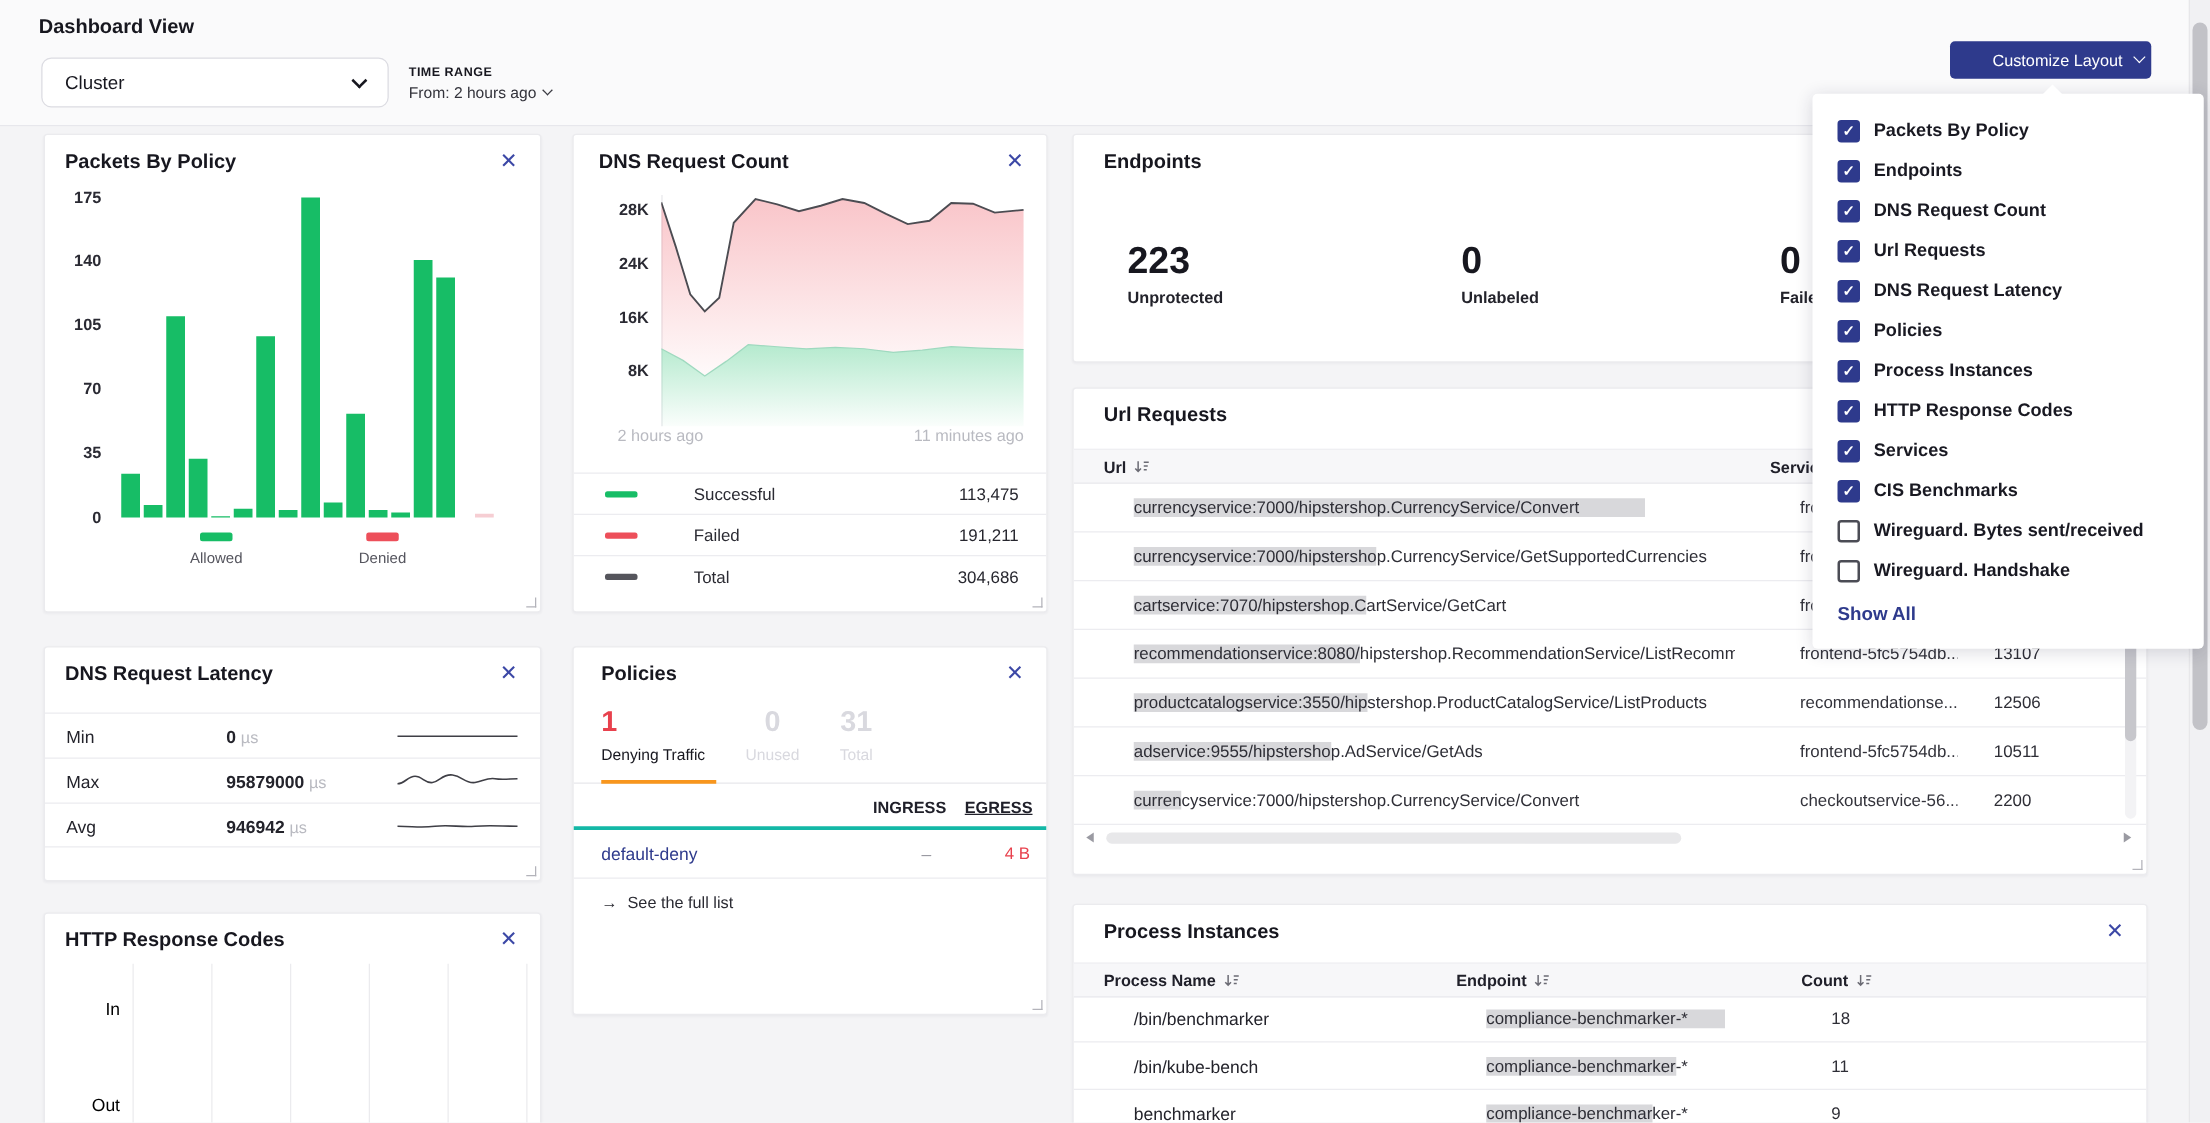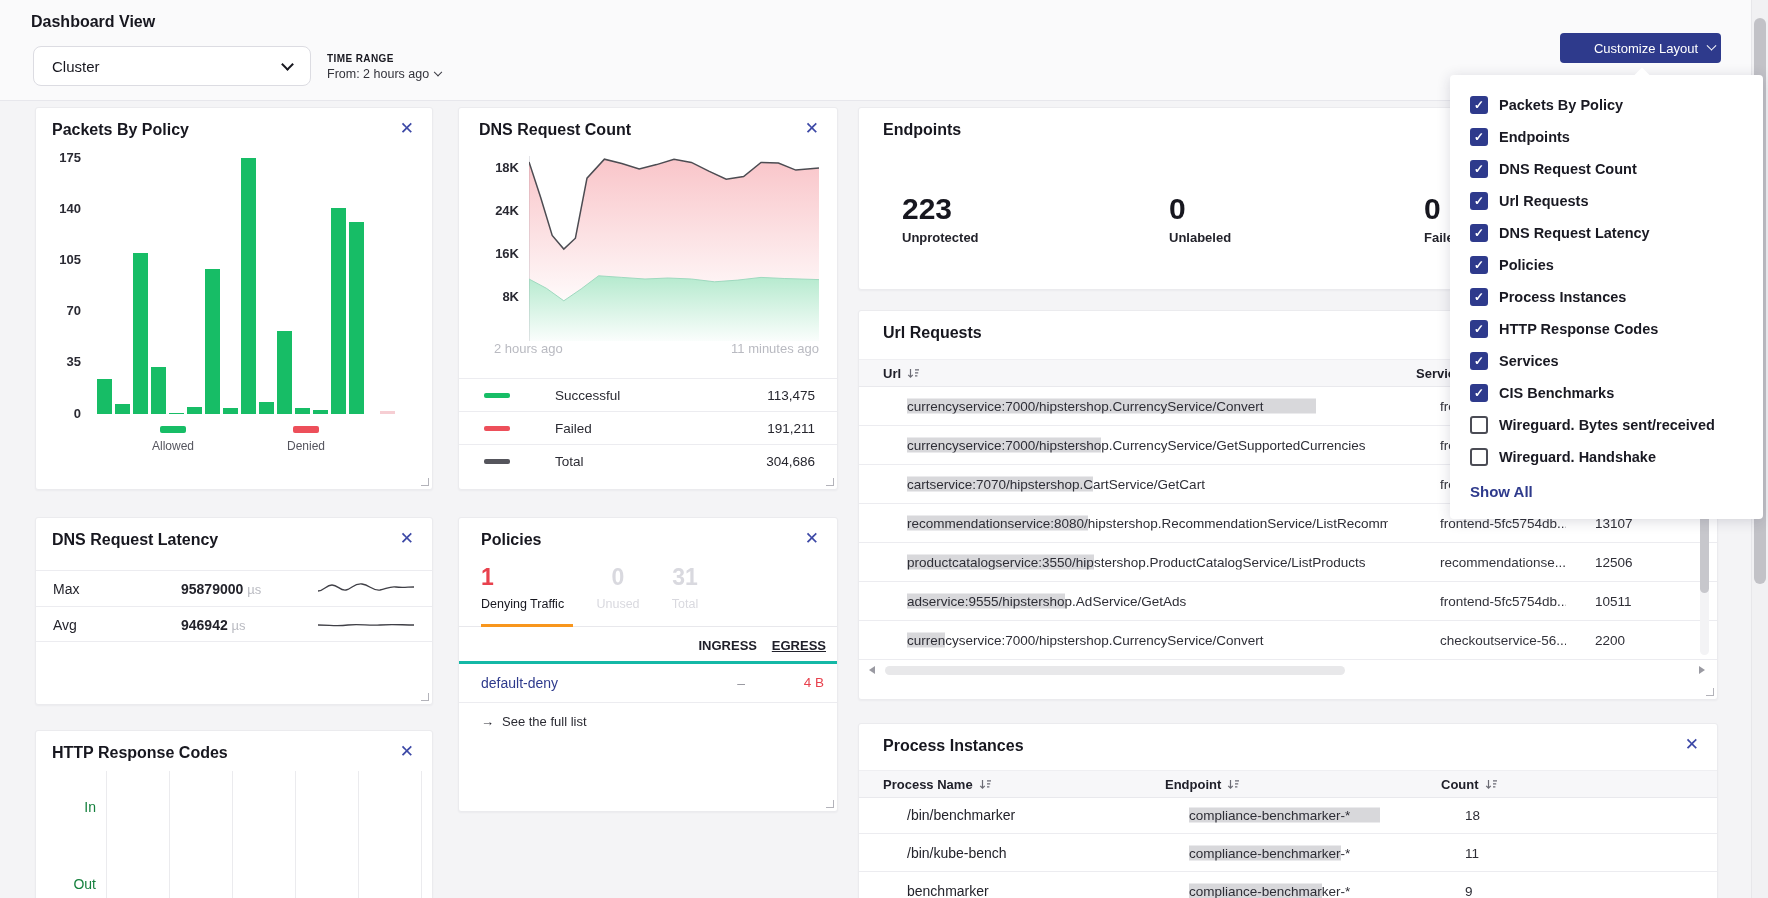--- a/index.html
+++ b/index.html
@@ -120,21 +120,21 @@
   .pol-th { position:absolute; font-size:13px; font-weight:700; color:#20202a; }
   .pol-row { position:absolute; left:0; top:147px; width:100%; height:38px; border-bottom:1px solid #ececf0; }
   .pol-name { position:absolute; left:22px; top:10px; font-size:14px; color:#2e3a8c; cursor:pointer; }
   .pol-ing { position:absolute; right:92px; top:10px; font-size:14px; color:#9a9aa2; }
   .pol-egr { position:absolute; right:13px; top:10px; font-size:13.5px; color:#e8414d; }
   .see-full { position:absolute; left:22px; top:196px; font-size:13px; color:#2b2b33; cursor:pointer;
     display:flex; align-items:center; gap:8px; }
 
   
   .http-grid { position:absolute; top:40px; bottom:0; width:1px; background:#ebebee; }
-  .http-label { position:absolute; font-size:14px; color:#15803d; text-align:right; width:40px; }
+  .http-label { position:absolute; font-size:14px; color:#000000; text-align:right; width:40px; }
 
   
   .proc-rows { position:absolute; left:0; top:72px; width:100%; }
   .proc-row { height:38px; }
   .c-process { left:24px; width:270px; color:#23232b; font-size:14px; }
   .c-endpoint { left:306px; width:270px; overflow:hidden; }
   .c-pcount { left:582px; }
 
   
   .page-scrollbar { position:absolute; right:0; top:0; width:17px; height:898px; background:#f1f1f3;
@@ -196,21 +196,21 @@
     <div class="pbp-legend-item" style="left:230px;top:318px;">
       <div class="pbp-swatch" style="background:#ed4f5a;"></div>
       <div class="pbp-leg-label">Denied</div>
     </div>
     <span class="resize-handle"></span>
   </div>
 
   <div class="card" style="left:458px;top:107px;width:380px;height:383px;">
     <div class="card-title" style="left:20px;top:13px;">DNS Request Count</div>
     <span class="close-x">✕</span>
-    <span class="dns-ytick" style="left:0;top:52px;">18K</span>
+    <span class="dns-ytick" style="left:0;top:52px;">28K</span>
     <span class="dns-ytick" style="left:0;top:95px;">24K</span>
     <span class="dns-ytick" style="left:0;top:138px;">16K</span>
     <span class="dns-ytick" style="left:0;top:181px;">8K</span>
     <div class="dns-plot">
       <svg width="290" height="186" viewBox="0 0 290 186">
         <defs>
           <linearGradient id="gpink" x1="0" y1="0" x2="0" y2="1">
             <stop offset="0" stop-color="#ee5561" stop-opacity="0.34"></stop>
             <stop offset="1" stop-color="#ee5561" stop-opacity="0.03"></stop>
           </linearGradient>
@@ -345,20 +345,27 @@
       <span class="harrow right"></span>
     </div>
     <span class="resize-handle"></span>
   </div>
 
   <div class="card" style="left:35px;top:517px;width:398px;height:188px;">
     <div class="card-title" style="left:16px;top:13px;">DNS Request Latency</div>
     <span class="close-x">✕</span>
     <div class="lat-rows">
       <div class="lat-row">
+        <span class="lat-label">Min</span>
+        <span class="lat-value"><span>0</span> <span class="lat-unit">µs</span></span>
+        <svg class="lat-spark" width="100" height="22" viewBox="0 0 100 22">
+            <path d="M2 11 H98" fill="none" stroke="#3f3f46" stroke-width="1.3"></path>
+          </svg>
+      </div>
+      <div class="lat-row">
         <span class="lat-label">Max</span>
         <span class="lat-value"><span>95879000</span> <span class="lat-unit">µs</span></span>
         <svg class="lat-spark" width="100" height="22" viewBox="0 0 100 22">
             <path d="M2 13 C8 13 10 7 16 7 C22 7 24 13 30 12 C36 11 38 5 46 6 C54 7 56 13 64 12 C70 11 74 8 80 9 C86 10 92 9 98 9" fill="none" stroke="#3f3f46" stroke-width="1.3"></path>
           </svg>
       </div>
       <div class="lat-row">
         <span class="lat-label">Avg</span>
         <span class="lat-value"><span>946942</span> <span class="lat-unit">µs</span></span>
         <svg class="lat-spark" width="100" height="22" viewBox="0 0 100 22">

